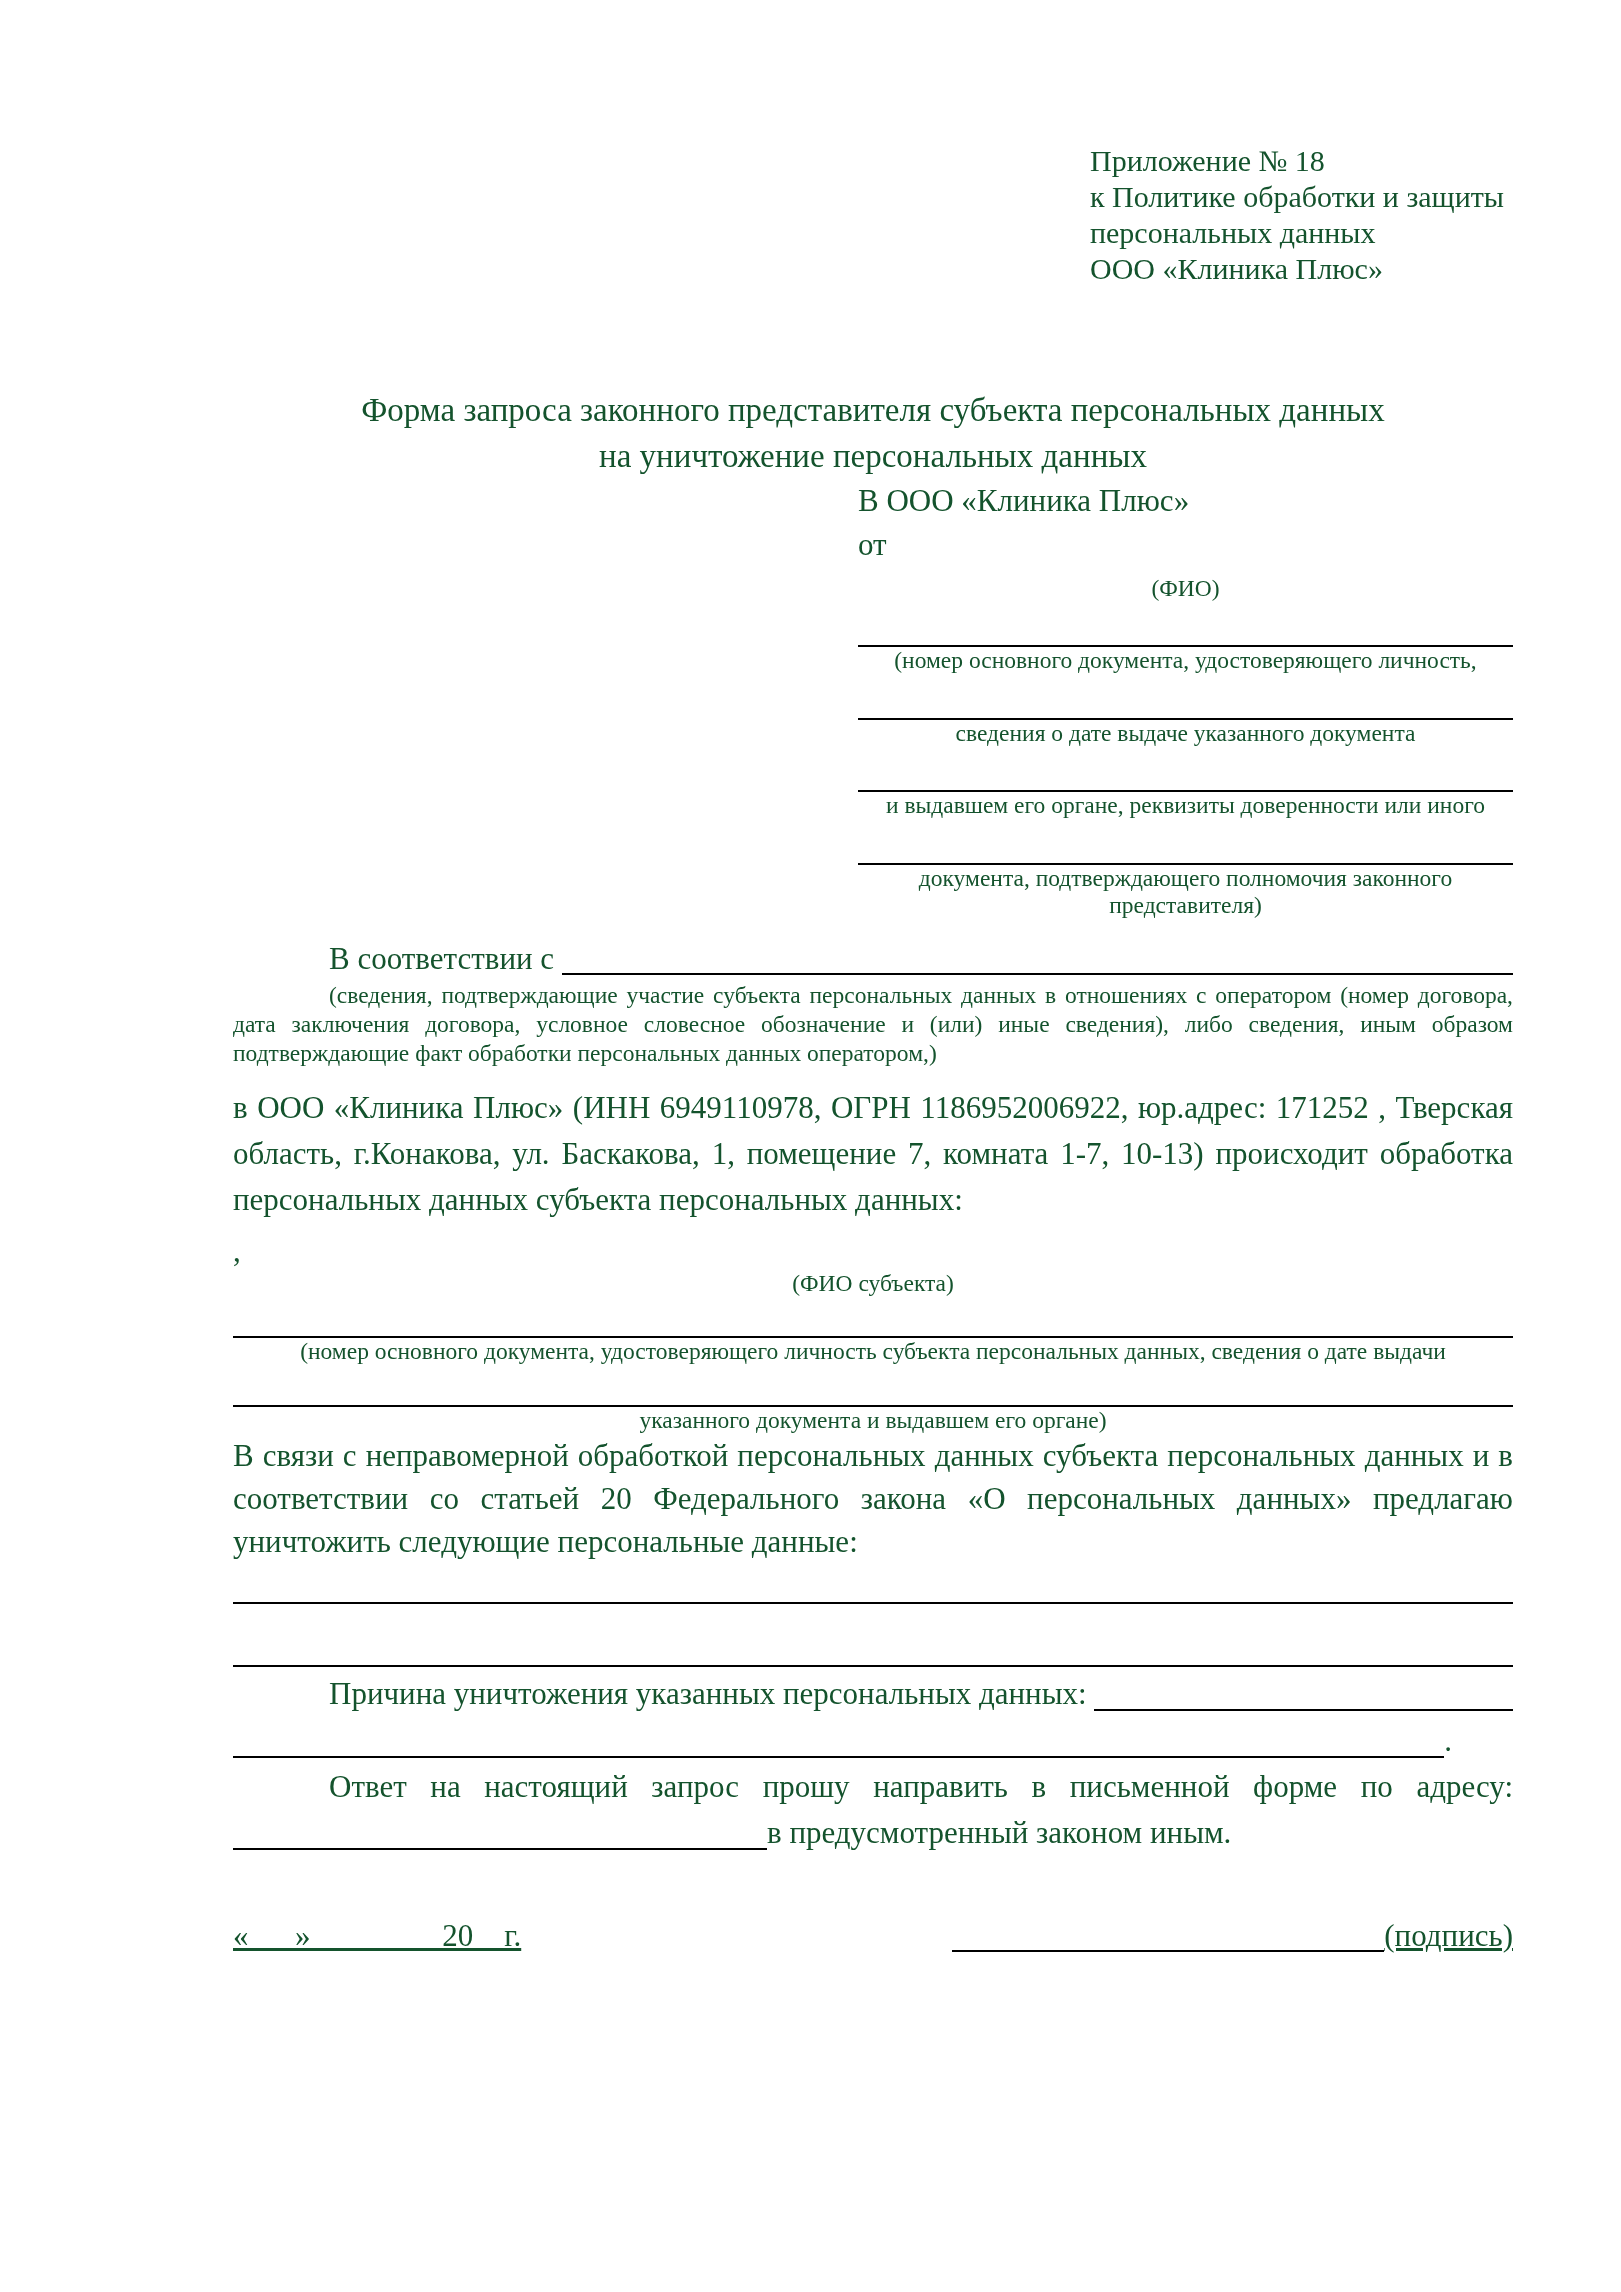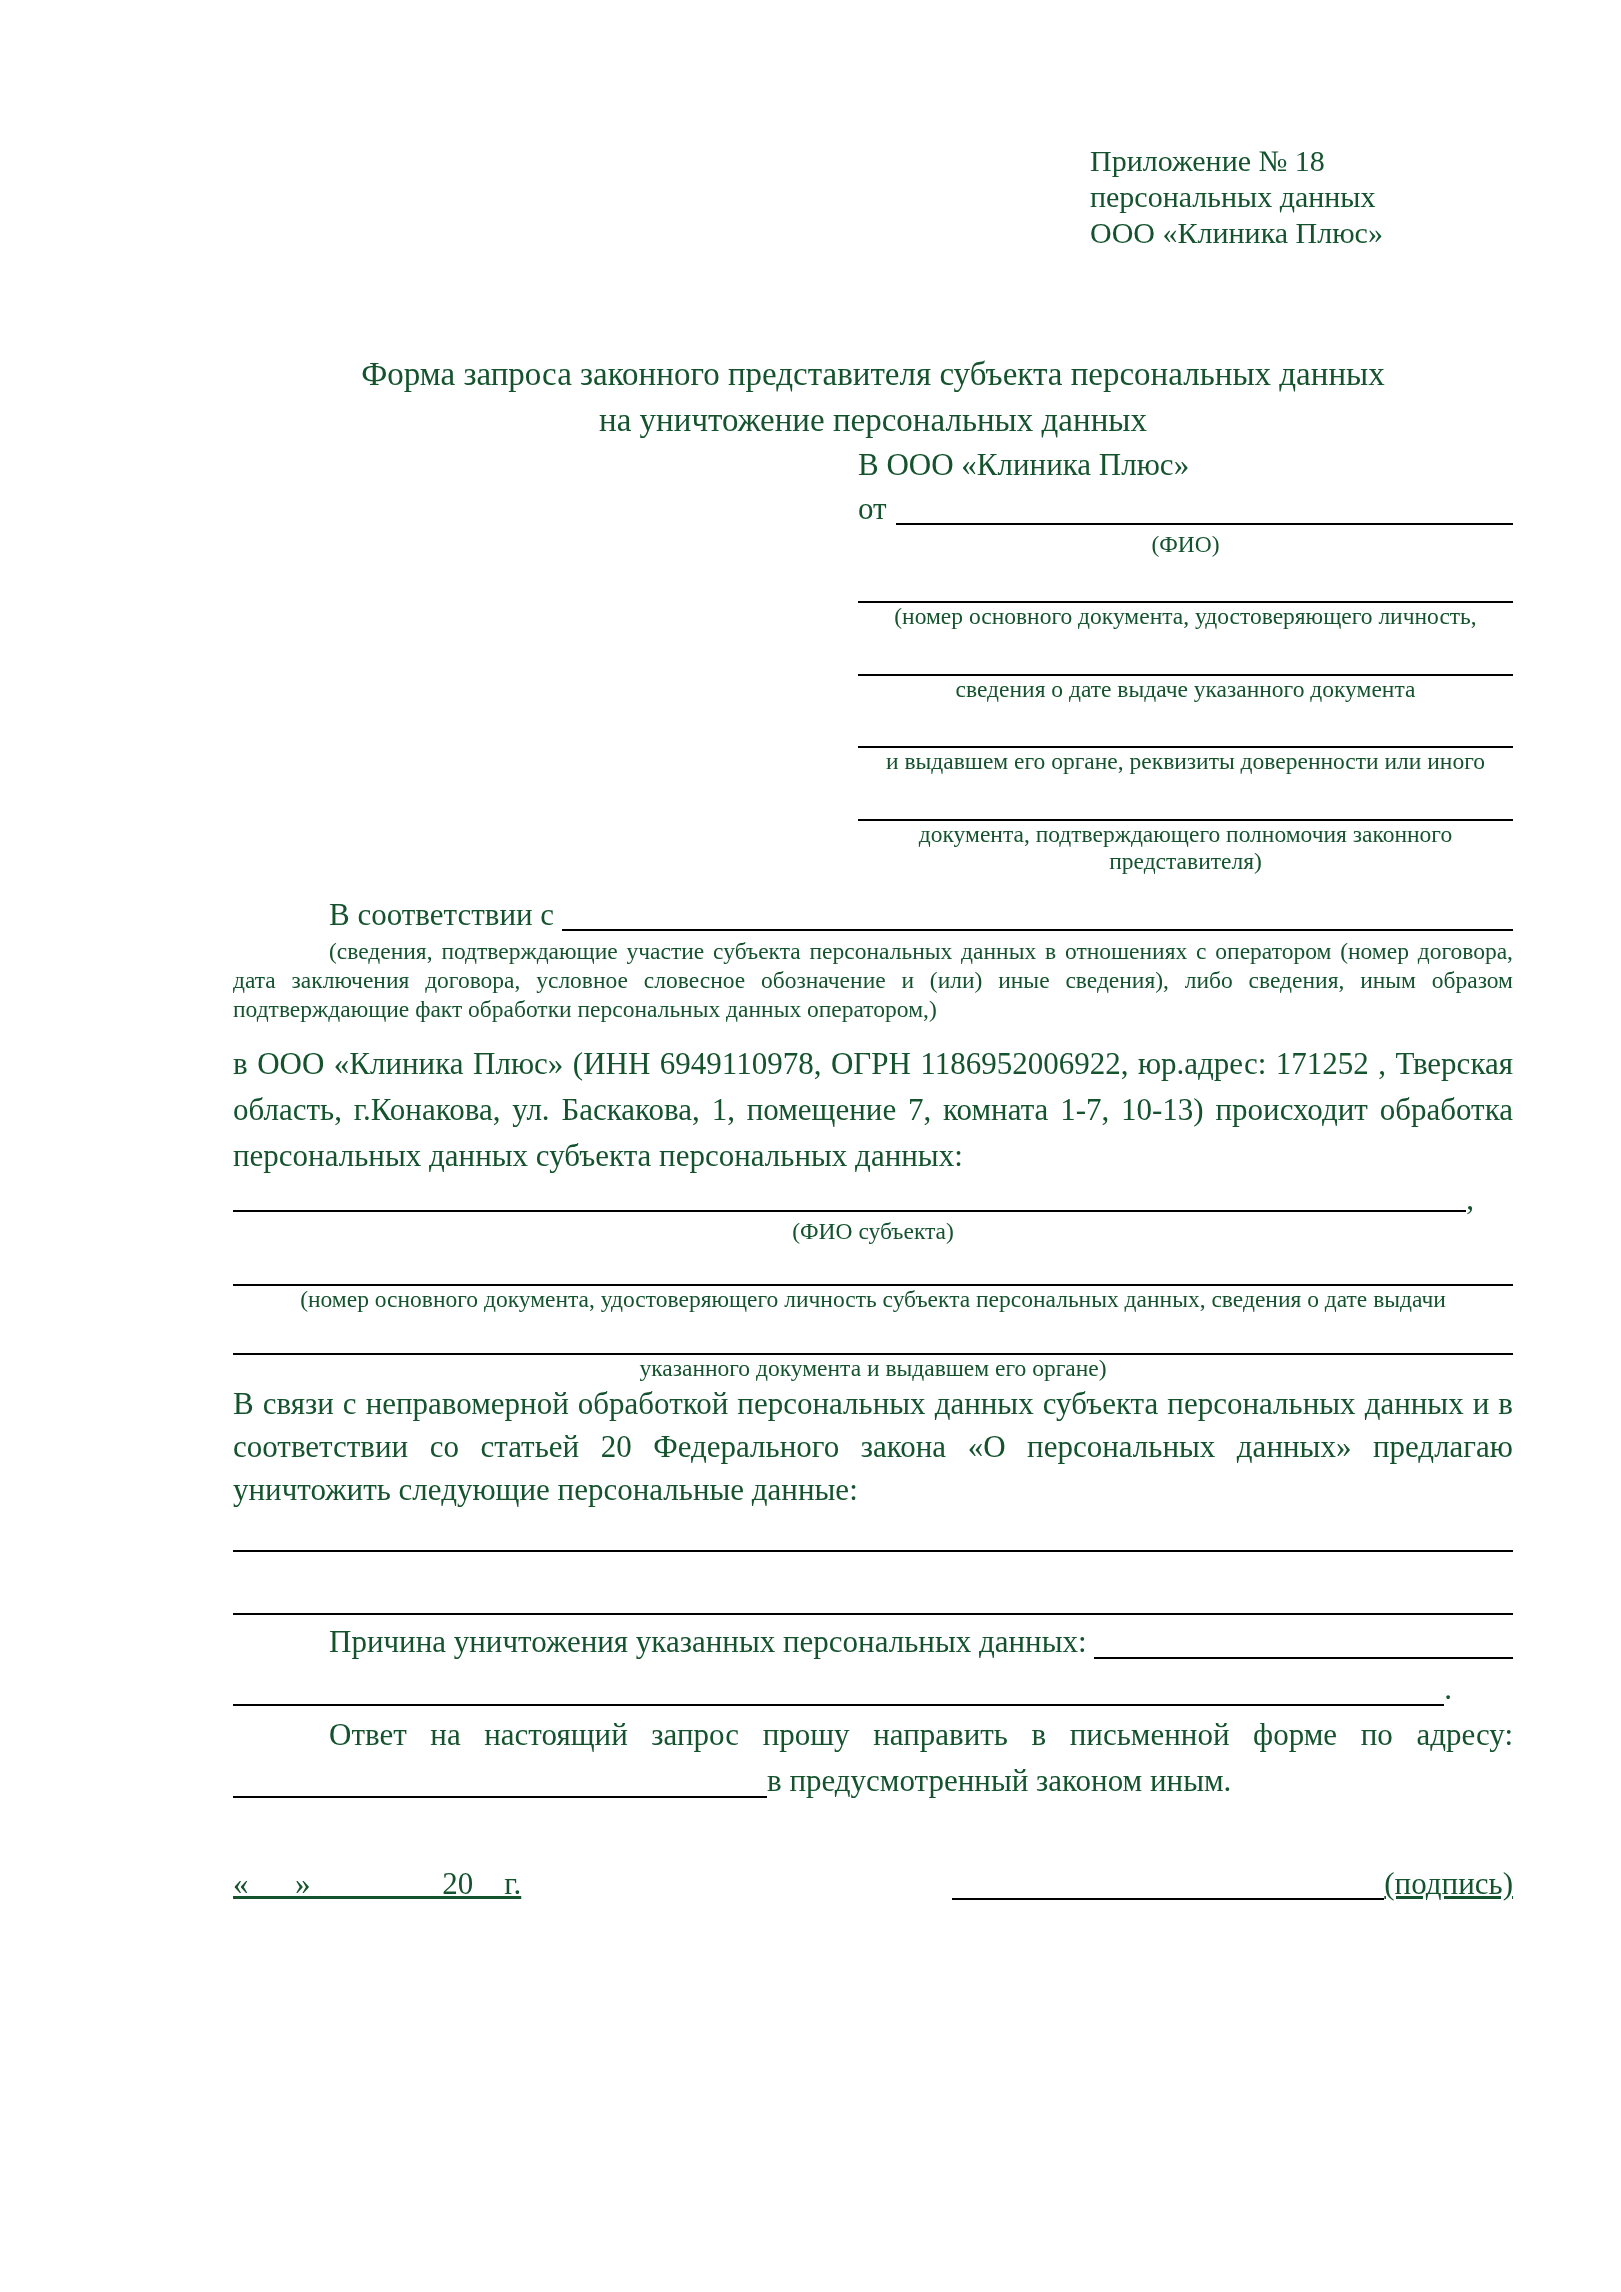--- a/index.html
+++ b/index.html
@@ -29,21 +29,21 @@
     font-weight: normal;
     font-size: 33px;
     line-height: 46px;
   }
   
   .addressee {
     margin-left: 625px;
     width: 655px;
     line-height: 44px;
   }
-  .row { display: flex; align-items: flex-end; }
+  .row { display: flex; align-items: flex-start; flex-direction: column; }
   .fill {
     flex: 1;
     border-bottom: 2.9px solid #000;
     margin-bottom: 5.9px;
   }
   .from-row .from-label { white-space: nowrap; padding-right: 9.8px; }
   .caption {
     font-size: 23.5px;
     line-height: 27.4px;
     text-align: center;
@@ -94,20 +94,21 @@
   .sig-line { flex: 1; border-bottom: 2.9px solid #000; margin-bottom: 5.9px; }
   .nowrap { white-space: nowrap; }
 </style>
 </head>
 <body>
 
 <div class="page">
 
   <div class="header-block">
     <div>Приложение № 18</div>
+    <div>к Политике обработки и защиты</div>
     <div>персональных данных</div>
     <div>ООО «Клиника Плюс»</div>
   </div>
 
   <div class="title">
     <div>Форма запроса законного представителя субъекта персональных данных</div>
     <div>на уничтожение персональных данных</div>
   </div>
 
   <div class="addressee">

